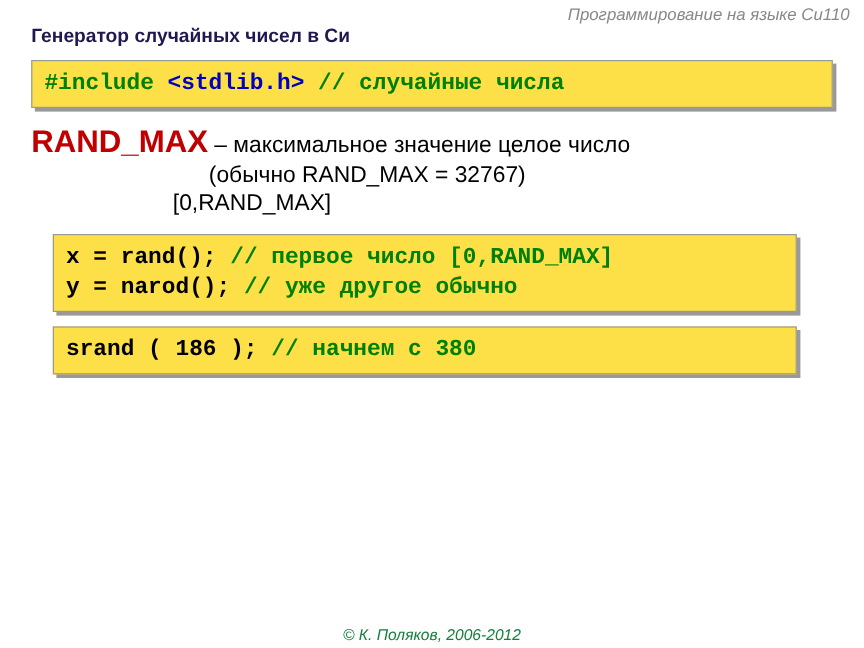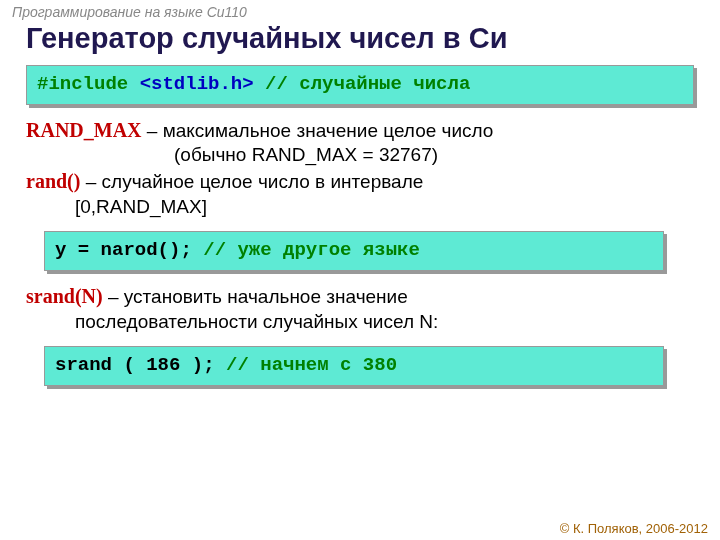--- a/index.html
+++ b/index.html
@@ -1,58 +1,54 @@
 <!DOCTYPE html>
 <html><head>
 <meta charset="utf-8">
 <style>
   body{margin:0;font-family:Arial,sans-serif;background:#fff;color:#000}
   .slide{width:720px;height:540px;position:relative;box-sizing:border-box}
-  .hdr{display:flex;justify-content:flex-start;padding:4px 12px 0;font-style:italic;color:#888;font-size:14px}
-  .title{font-size:29px;font-weight:bold;color:#201850;margin:2px 0 10px 26px}
-  .codebox{margin:0 26px 12px 26px;background:#5eead4;border:1px solid #999;box-shadow:3px 3px 0 #999;padding:6px 10px;font-family:"Courier New",monospace;font-weight:bold;font-size:19px;line-height:1.35}
+  .hdr{display:flex;justify-content:flex-end;padding:4px 12px 0;font-style:italic;color:#888;font-size:14px}
+  .title{font-size:16px;font-weight:bold;color:#201850;margin:2px 0 10px 26px}
+  .codebox{margin:0 26px 12px 26px;background:#fde047;border:1px solid #999;box-shadow:3px 3px 0 #999;padding:6px 10px;font-family:"Courier New",monospace;font-weight:bold;font-size:19px;line-height:1.35}
   .codebox.narrow{margin:0 56px 12px 44px}
   .gr{color:#008000}.bl{color:#0000C0}
   .body{margin:0 26px;font-size:19px;line-height:1.3}
-  .kw{font-family:Liberation Serif, serif;font-weight:bold;color:#C00000;font-size:20px}
+  .kw{font-family:Liberation Sans, sans-serif;font-weight:bold;color:#C00000;font-size:26px}
   .ind{margin-left:148px;margin-top:-2px}
-  .ind2{margin-left:49px;margin-bottom:12px;margin-top:-2px}
-  .ftr{position:absolute;bottom:4px;left:0;right:0;display:flex;justify-content:flex-end;padding:0 12px;color:#a16207;font-size:13px}
+  .ind2{margin-left:118px;margin-bottom:12px;margin-top:-2px}
+  .ftr{position:absolute;bottom:4px;left:0;right:0;display:flex;justify-content:center;padding:0 12px;font-style:italic;color:#15803d;font-size:13px}
   .row{margin-bottom:2px}
 </style>
 </head>
 <body>
 
 <div class="slide">
   <div class="hdr">
     <span>Программирование на языке Си</span>
     <span>110</span>
   </div>
   <div class="title">Генератор случайных чисел в Си</div>
 
   <div class="codebox">
     <span class="gr">#include </span><span class="bl">&lt;stdlib.h&gt;</span><span>    </span><span class="gr">// случайные числа</span>
   </div>
 
   <div class="body">
     <div class="row"><span class="kw">RAND_MAX</span><span> – максимальное значение целое число</span></div>
     <div class="ind">(обычно RAND_MAX = 32767)</div>
 
-    <div class="row"><span class="kw">rand()</span><span>  – случайное целое число в интервале</span></div>
     <div class="ind2">[0,RAND_MAX]</div>
   </div>
 
   <div class="codebox narrow">
-    <div><span>y = narod(); </span><span class="gr">// уже другое языке</span></div>
+    <div><span>x = rand(); </span><span class="gr">// первое число [0,RAND_MAX]</span></div>
+    <div><span>y = narod(); </span><span class="gr">// уже другое обычно</span></div>
   </div>
 
-  <div class="body">
-    <div class="row"><span class="kw">srand(N)</span><span> – установить начальное значение</span></div>
-    <div class="ind2">последовательности случайных чисел N:</div>
-  </div>
 
   <div class="codebox narrow">
     <span>srand ( 186 ); </span><span class="gr">// начнем с 380</span>
   </div>
 
   <div class="ftr">
     <span>© К. Поляков, 2006-2012</span>
   </div>
 </div>
 

